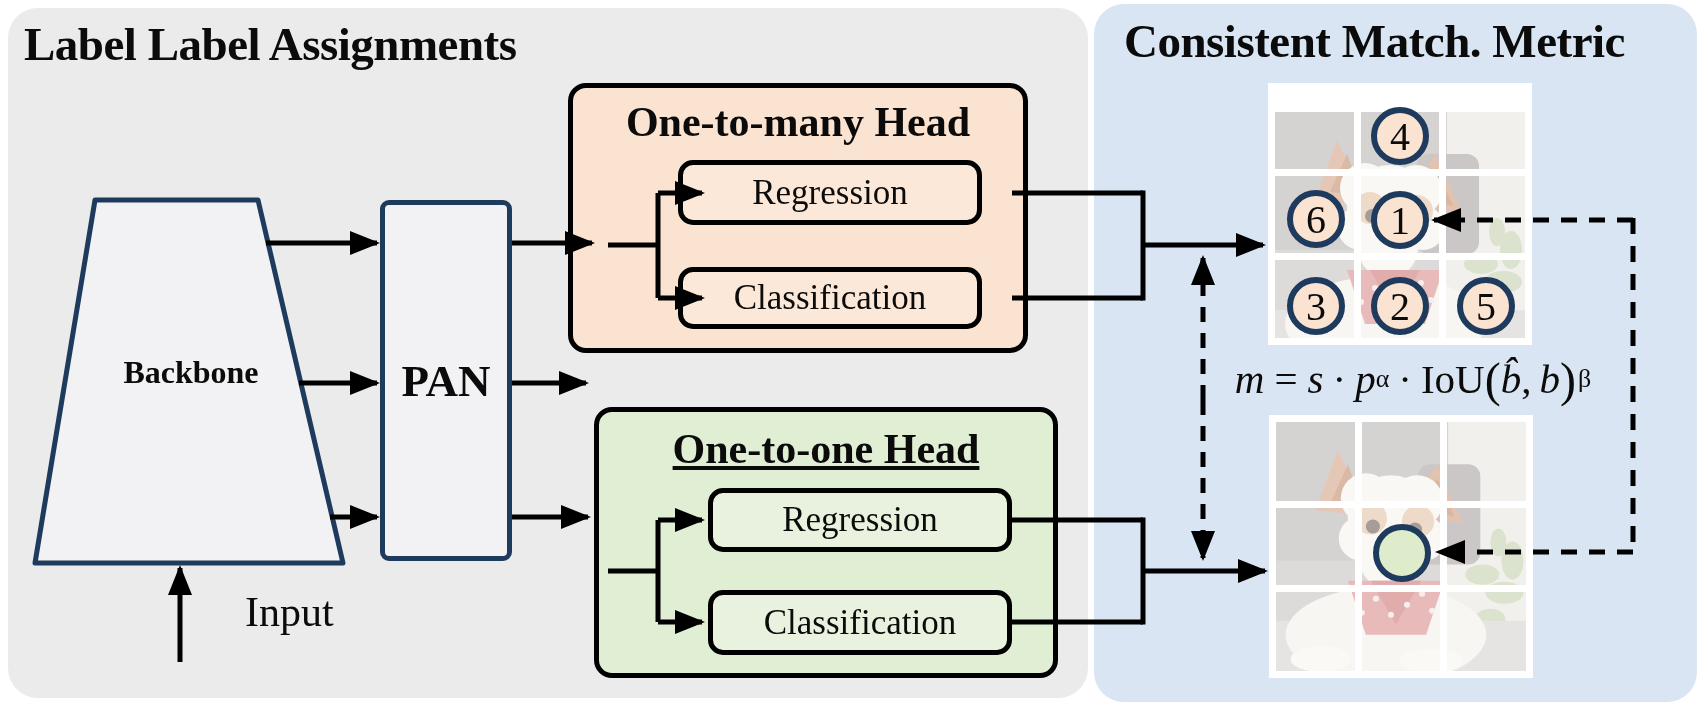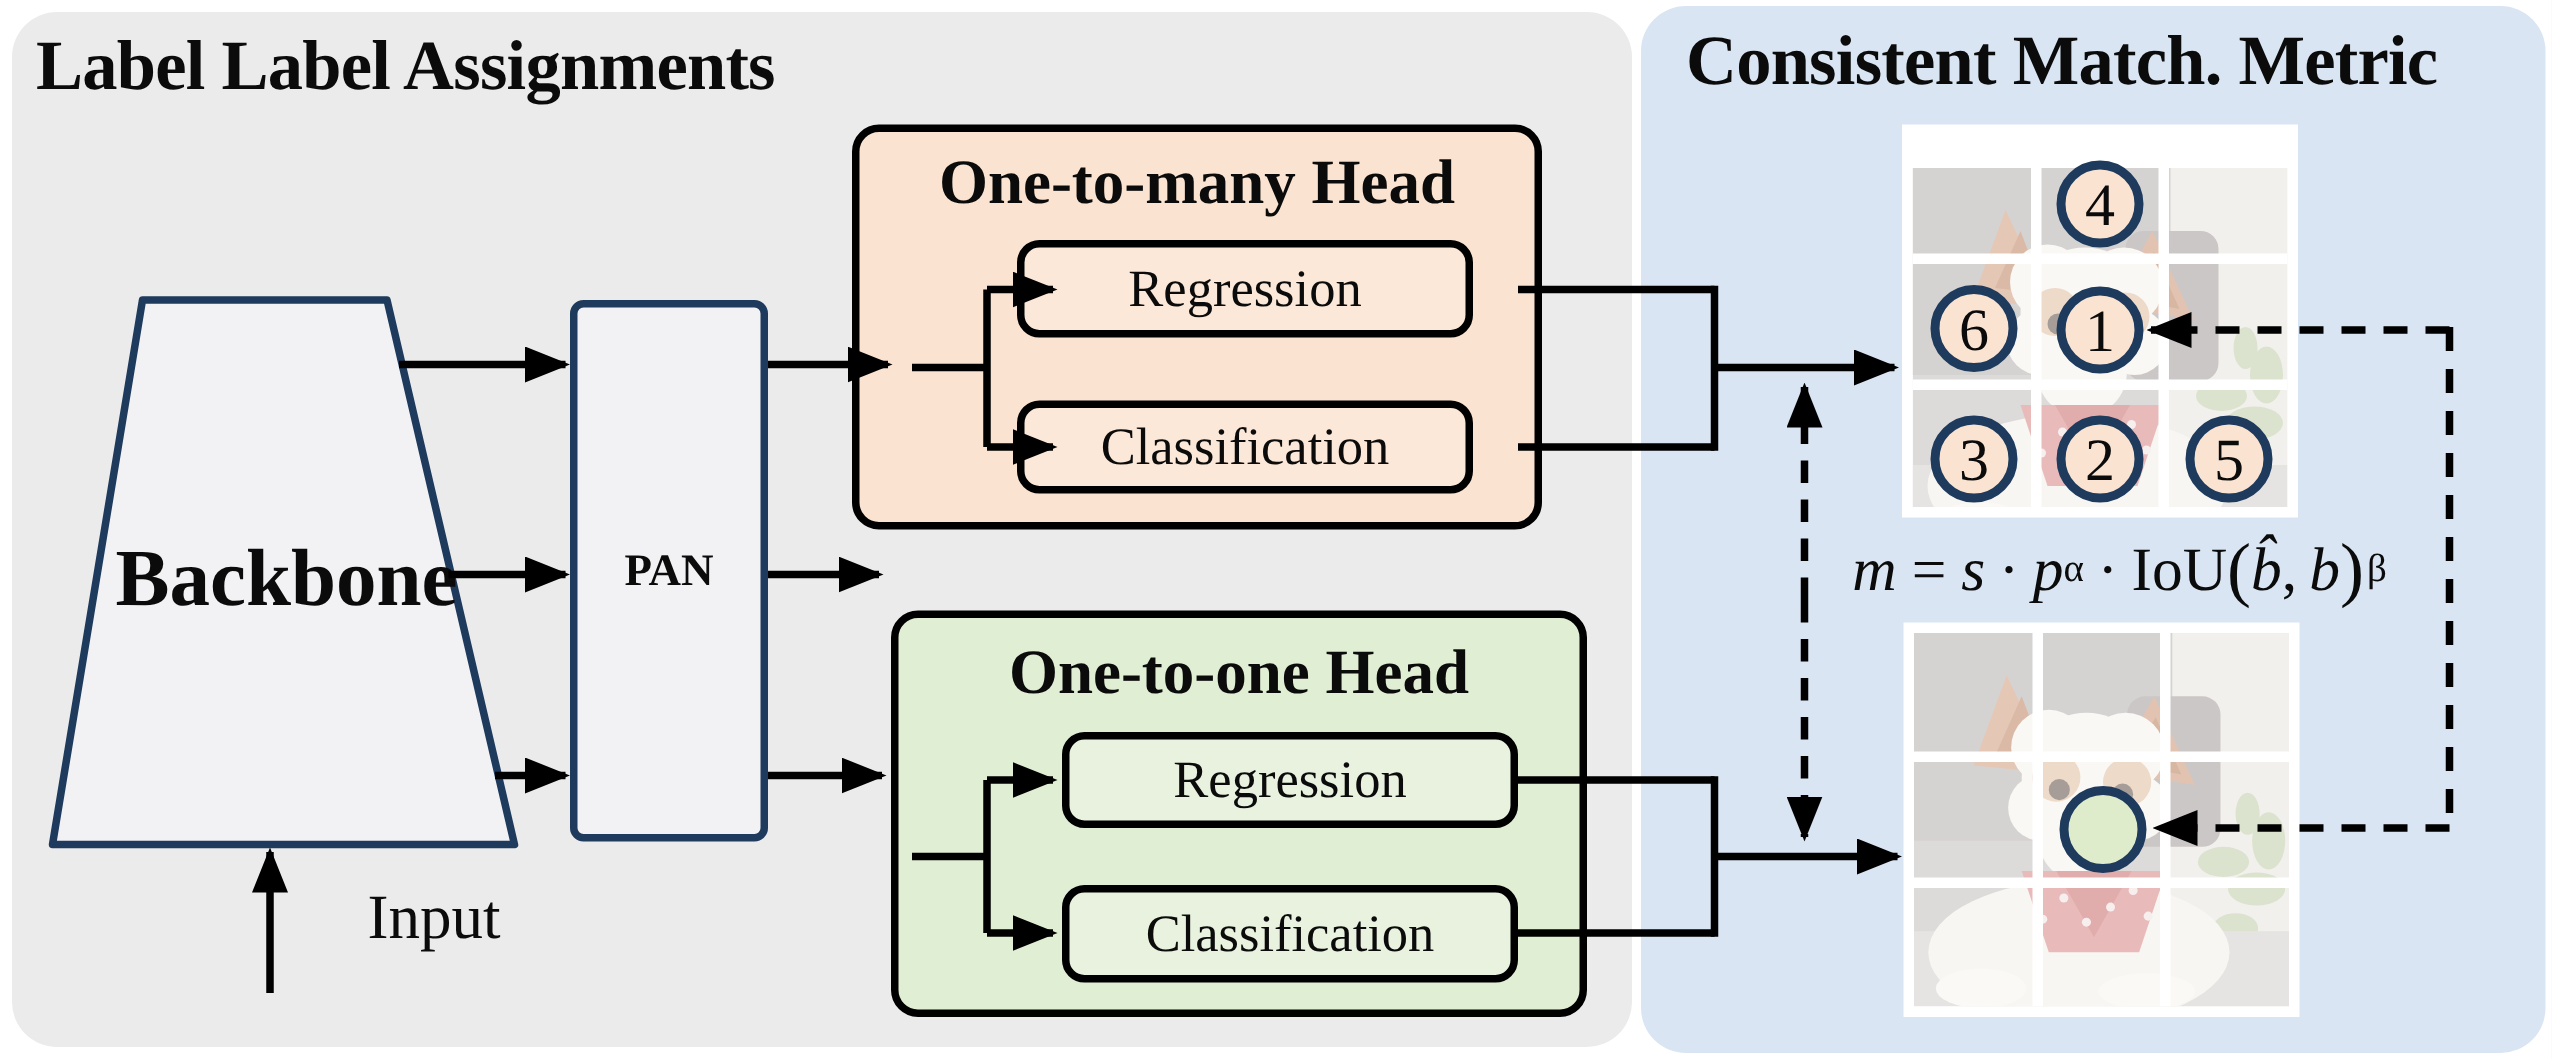--- a/index.html
+++ b/index.html
@@ -29,44 +29,44 @@
     font-weight: bold; font-size: 47px; line-height: 1.05;
     white-space: nowrap; letter-spacing: -0.5px;
   }
   .title-left  { left: 24px;  top: 20px; }
   .title-right { left: 1124px; top: 17px; }
 
   
   .backbone-svg { left: 30px; top: 196px; }
   .backbone-label {
     left: 60px; top: 354px; width: 262px; text-align: center;
-    font-weight: bold; font-size: 54px;
+    font-weight: bold; font-size: 32px;
   }
   .pan-box {
     left: 380px; top: 200px; width: 132px; height: 361px;
     background: #f2f2f4; border: 5px solid #1e3a5c; border-radius: 9px;
     box-sizing: border-box;
     display: flex; align-items: center; justify-content: center;
-    font-weight: bold; font-size: 30px;
+    font-weight: bold; font-size: 45px;
   }
   .input-label { left: 205px; top: 588px; font-size: 42px; margin-left: 40px; }
 
   
   .head-box {
     box-sizing: border-box;
     border: 5px solid #000; border-radius: 18px;
   }
   .head-o2m { left: 568px; top: 83px; width: 460px; height: 270px; background: #fae3d0; }
   .head-o2o { left: 594px; top: 407px; width: 464px; height: 271px; background: #e0eed4; }
   .head-title {
     position: absolute; left: 0; width: 100%; text-align: center;
     font-weight: bold; font-size: 42px; white-space: nowrap;
   }
   .head-o2m .head-title { top: 10px; }
-  .head-o2o .head-title { top: 13px; }
+  .head-o2o .head-title { top: 13px; text-decoration: underline; }
   .sub-box {
     position: absolute; box-sizing: border-box;
     border: 5px solid #000; border-radius: 15px;
     display: flex; align-items: center; justify-content: center;
     font-size: 35px; white-space: nowrap;
   }
   .head-o2m .sub-box { background: #fbe8d8; }
   .head-o2o .sub-box { background: #e8f2de; }
   .o2m-reg { left: 105px; top: 72px;  width: 304px; height: 65px; }
   .o2m-cls { left: 105px; top: 179px; width: 304px; height: 62px; }

